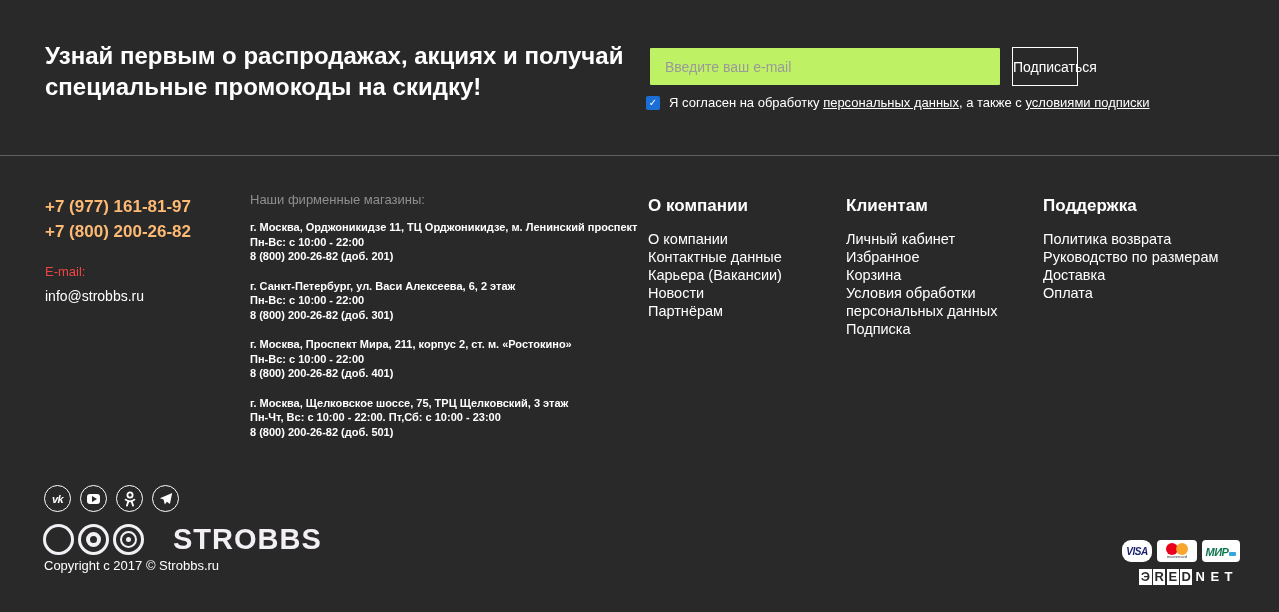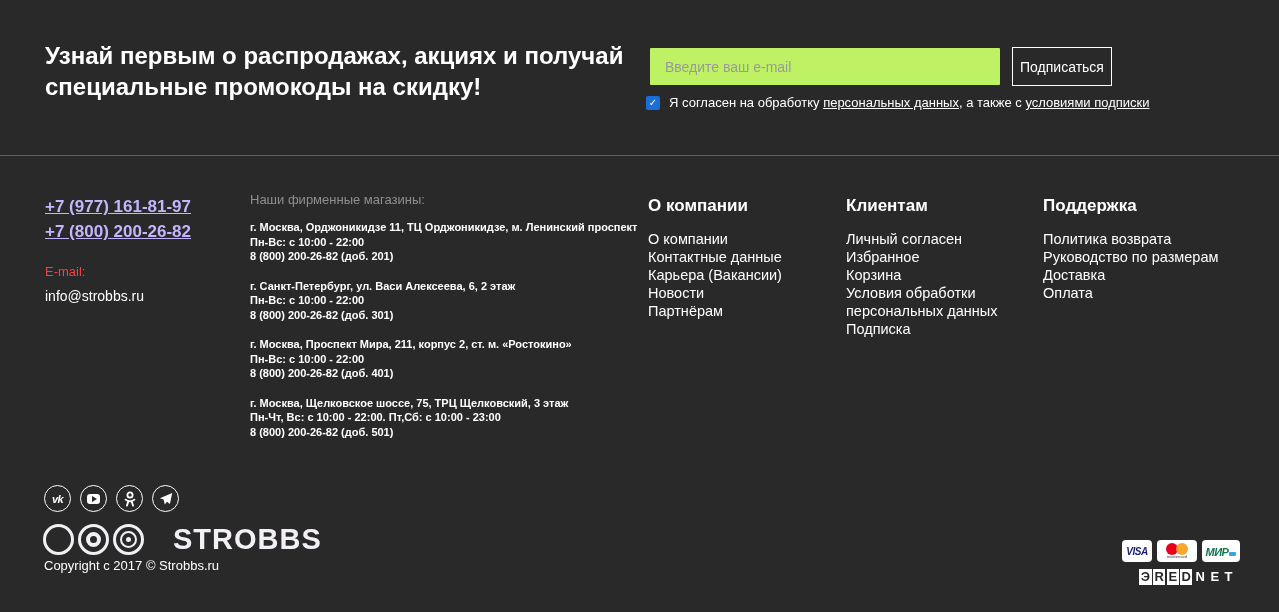--- a/index.html
+++ b/index.html
@@ -6,35 +6,35 @@
   body { margin: 0; background: #292929; font-family: "Liberation Sans", sans-serif; }
   .page { position: relative; width: 1279px; height: 612px; background: #292929; overflow: hidden; color: #fff; }
 
   
   .nl-heading { position: absolute; left: 45px; top: 40px; width: 585px;
     font-size: 24px; font-weight: 700; line-height: 31px; color: #fff; }
   .email-input { position: absolute; left: 650px; top: 48px; width: 350px; height: 37px;
     background: #bef264; border: none; border-radius: 1px; padding: 0 15px;
     font-size: 14px; color: #333; font-family: "Liberation Sans", sans-serif; outline: none; }
   .email-input::placeholder { color: #9a9a9a; }
-  .subscribe-btn { position: absolute; left: 1012px; top: 47px; width: 100px; height: 39px;
+  .subscribe-btn { position: absolute; left: 1012px; top: 47px; width: 66px; height: 39px;
     background: transparent; border: 1px solid #fff; color: #fff; font-size: 14px;
     font-family: "Liberation Sans", sans-serif; cursor: pointer; }
   .consent { position: absolute; left: 646px; top: 95px; display: flex; align-items: flex-start;
     gap: 9px; font-size: 13px; color: #fff; line-height: 16px; }
   .checkbox { width: 14px; height: 14px; margin-top: 1px; border-radius: 2px; background: #1b6ed6;
     display: inline-flex; align-items: center; justify-content: center; flex: 0 0 auto; cursor: pointer; }
   .checkbox .check { color: #fff; font-size: 10px; line-height: 10px; }
   .consent a { color: #fff; text-decoration: underline; cursor: pointer; }
 
   .divider { position: absolute; left: 0; top: 155px; width: 1279px; border-top: 1px solid #626262; }
 
   
   .contacts { position: absolute; left: 45px; top: 194px; }
-  .phone { font-size: 17px; font-weight: 700; line-height: 25px; color: #c4b5fd; cursor: pointer; text-decoration: underline; }
+  .phone { font-size: 17px; font-weight: 700; line-height: 25px; color: #fdba74; cursor: pointer; }
   .email-label { margin-top: 20px; font-size: 13px; color: #ef4444; }
   .email-value { margin-top: 9px; font-size: 14px; color: #fff; cursor: pointer; }
 
   
   .stores { position: absolute; left: 250px; top: 192px; width: 390px; }
   .stores-heading { font-size: 13px; color: #8f8f8f; margin-bottom: 13px; font-weight: 400; }
   .store { margin-bottom: 15px; font-size: 11px; font-weight: 700; line-height: 14.5px; color: #fff; }
 
   
   .nav-col { position: absolute; top: 196px; }
@@ -65,21 +65,21 @@
   .lc3 .mid { width: 17px; height: 17px; border: 2.5px solid #f3f0f5; border-radius: 50%;
     display: flex; align-items: center; justify-content: center; }
   .lc3 .dot { width: 5px; height: 5px; background: #f3f0f5; border-radius: 50%; }
   .logo-text { margin-left: 29px; font-size: 29px; font-weight: 700; letter-spacing: 1px; color: #f3f0f5; }
   .copyright { position: absolute; left: 44px; top: 558px; font-size: 13px; color: #fff; }
 
   
   .payments { position: absolute; left: 1122px; top: 540px; display: flex; gap: 5px; align-items: center; }
   .pay { height: 22px; background: #fff; border-radius: 4px; display: flex; flex-direction: column;
     align-items: center; justify-content: center; }
-  .pay.visa { width: 30px; }
+  .pay.visa { width: 30px; border-radius: 9px; }
   .visa-txt { color: #1a1f71; font-weight: 700; font-style: italic; font-size: 10px; letter-spacing: -0.5px; }
   .pay.mc { width: 40px; }
   .mc-circles { position: relative; width: 22px; height: 12px; }
   .mc-red, .mc-orange { position: absolute; top: 0; width: 12px; height: 12px; border-radius: 50%; }
   .mc-red { left: 0; background: #eb001b; }
   .mc-orange { right: 0; background: #f79e1b; opacity: 0.92; }
   .mc-word { font-size: 4px; color: #333; line-height: 4px; }
   .pay.mir { width: 38px; }
   .mir-txt { color: #0f754e; font-weight: 700; font-style: italic; font-size: 11px; letter-spacing: -0.5px; }
   .mir-wing { display: inline-block; width: 7px; height: 4px; background: #37a6de; border-radius: 1px; margin-left: 1px; }
@@ -145,21 +145,21 @@
       <li>Контактные данные</li>
       <li>Карьера (Вакансии)</li>
       <li>Новости</li>
       <li>Партнёрам</li>
     </ul>
   </div>
 
   <div class="nav-col c2">
     <div class="nav-title">Клиентам</div>
     <ul>
-      <li>Личный согласен</li>
+      <li>Личный кабинет</li>
       <li>Избранное</li>
       <li>Корзина</li>
       <li>Условия обработки персональных данных</li>
       <li>Подписка</li>
     </ul>
   </div>
 
   <div class="nav-col c3">
     <div class="nav-title">Поддержка</div>
     <ul>

